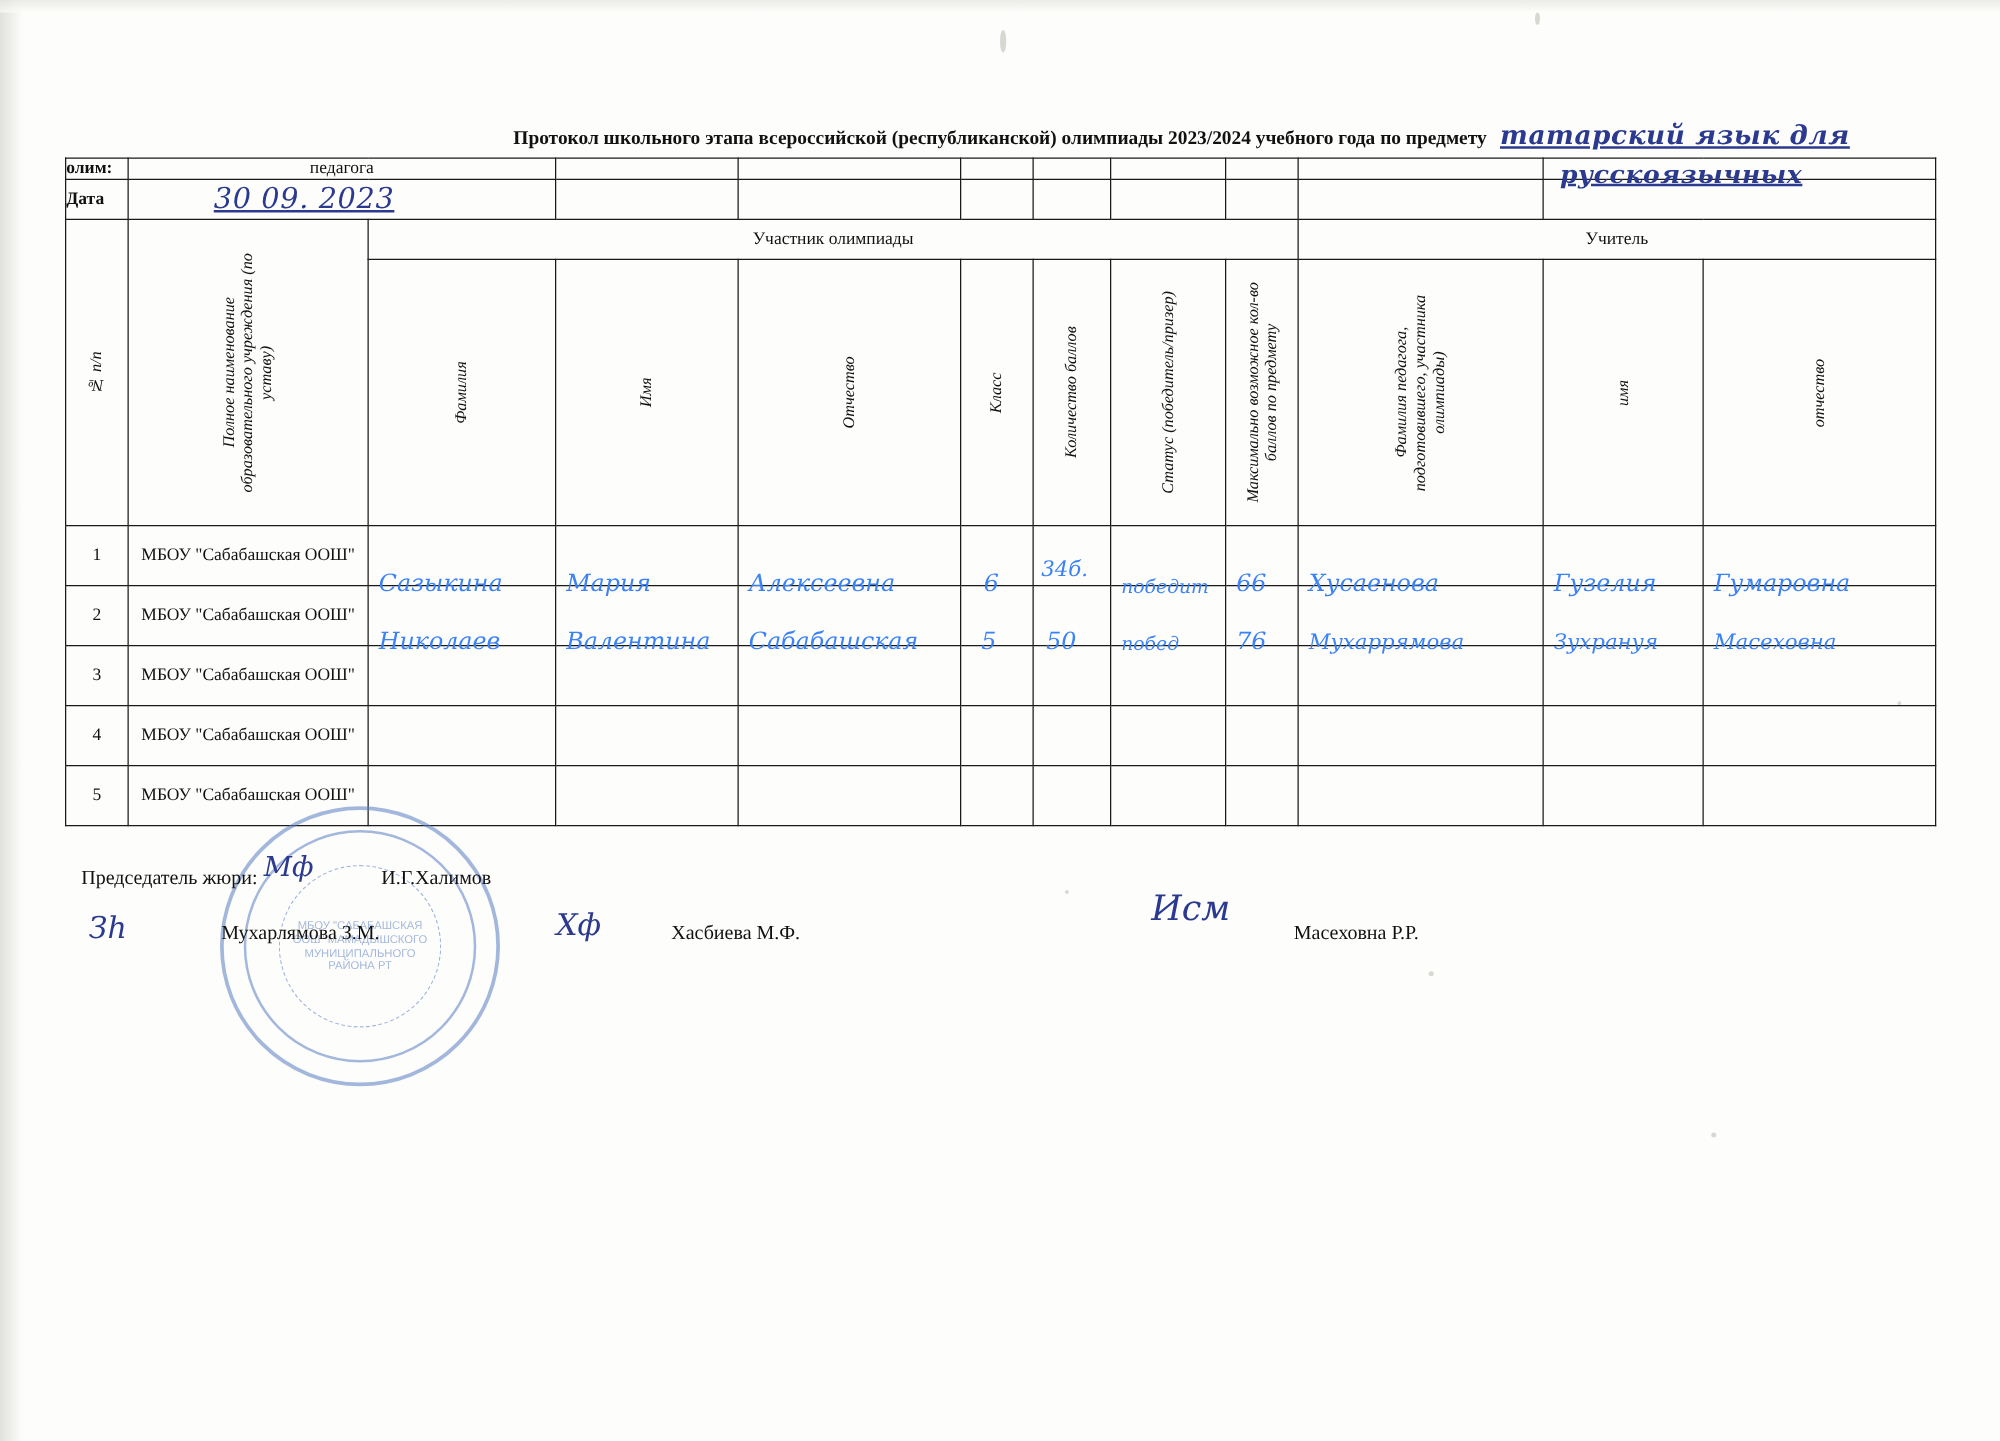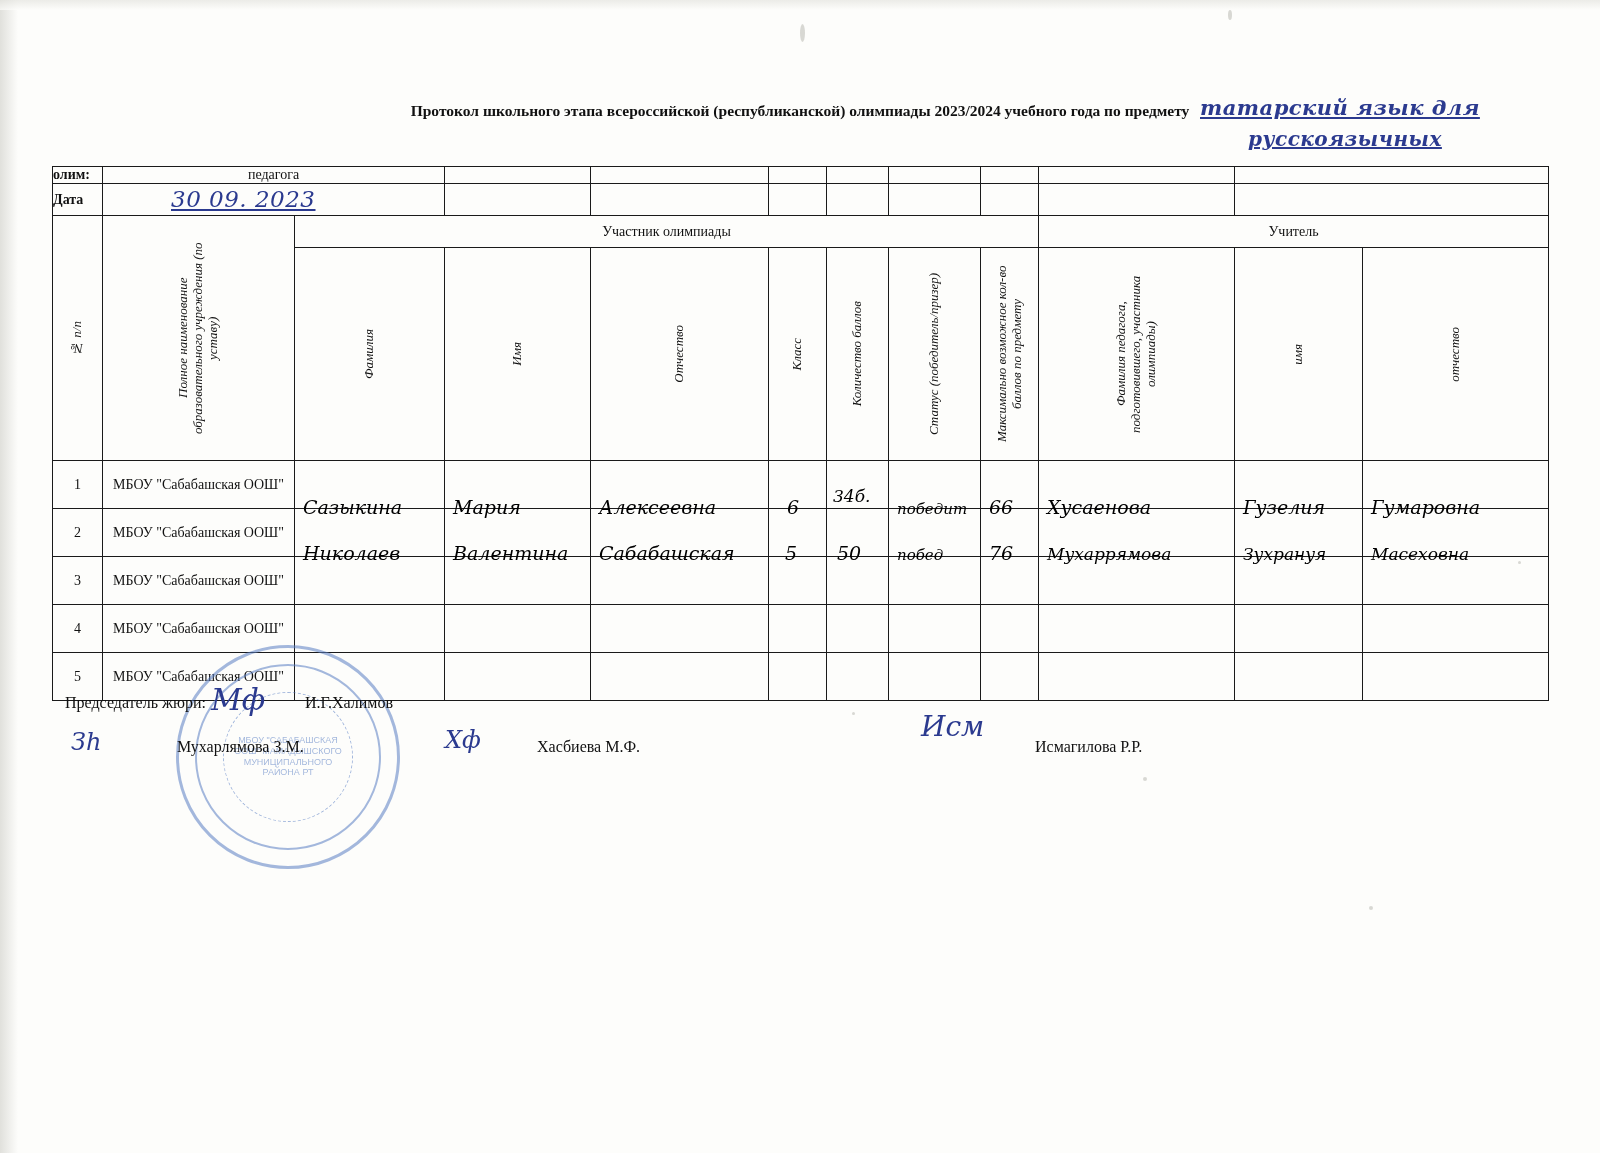--- a/index.html
+++ b/index.html
@@ -80,21 +80,20 @@
     left: 1196px;
     top: 28px;
     font-size: 20px;
     text-decoration: underline;
   }
 
   table.grid {
     border-collapse: collapse;
     width: 1496px;
     table-layout: fixed;
-    margin-top: 40px;
   }
   table.grid td {
     border: 1px solid #1a1a1a;
     font-size: 14px;
     vertical-align: middle;
     padding: 0;
     position: relative;
   }
   .c-center { text-align: center; }
   .c-left { text-align: left; padding-left: 6px; }
@@ -126,21 +125,21 @@
     text-align: center;
     padding: 3px 4px;
   }
 
   .row-h { height: 48px; }
 
   .cell-hand {
     position: absolute;
     font-family: "DejaVu Serif", serif;
     font-style: italic;
-    color: #000000;
+    color: #3b82f6;
     font-size: 19px;
     white-space: nowrap;
   }
   .hand-r1 { bottom: -10px; left: 8px; }
   .hand-r2 { bottom: -8px; left: 8px; }
   .hand-small { font-size: 17px; }
   .hand-date {
     position: absolute;
     left: 68px;
     top: 2px;
@@ -458,25 +457,25 @@
       </table>
   </div>
 
   <div class="stamp">
     <div class="stamp-txt">МБОУ "САБАБАШСКАЯ ООШ" МАМАДЫШСКОГО МУНИЦИПАЛЬНОГО РАЙОНА РТ</div>
   </div>
 
   <div class="signatures">
     <div class="sig-line1">
       <span class="sig-label" style="left:0;top:4px;">Председатель жюри:</span>
-      <span class="sig-hand" style="left:146px;top:-8px;font-size:30px;">Мф</span>
+      <span class="sig-hand" style="left:146px;top:-8px;font-size:22px;">Мф</span>
       <span class="sig-label" style="left:240px;top:4px;">И.Г.Халимов</span>
     </div>
     <div class="sig-line2">
       <span class="sig-hand" style="left:6px;top:-4px;">Зh</span>
       <span class="sig-label" style="left:68px;top:6px;margin-left:44px;">Мухарлямова З.М.</span>
       <span class="sig-hand" style="left:380px;top:-6px;">Хф</span>
       <span class="sig-label" style="left:472px;top:6px;">Хасбиева М.Ф.</span>
       <span class="sig-hand" style="left:856px;top:-22px;font-size:28px;">Исм</span>
-      <span class="sig-label" style="left:970px;top:6px;">Исмагилова Р.Р.</span>
+      <span class="sig-label" style="left:970px;top:6px;">Масеховна Р.Р.</span>
     </div>
   </div>
 </div>
 
 </body></html>

